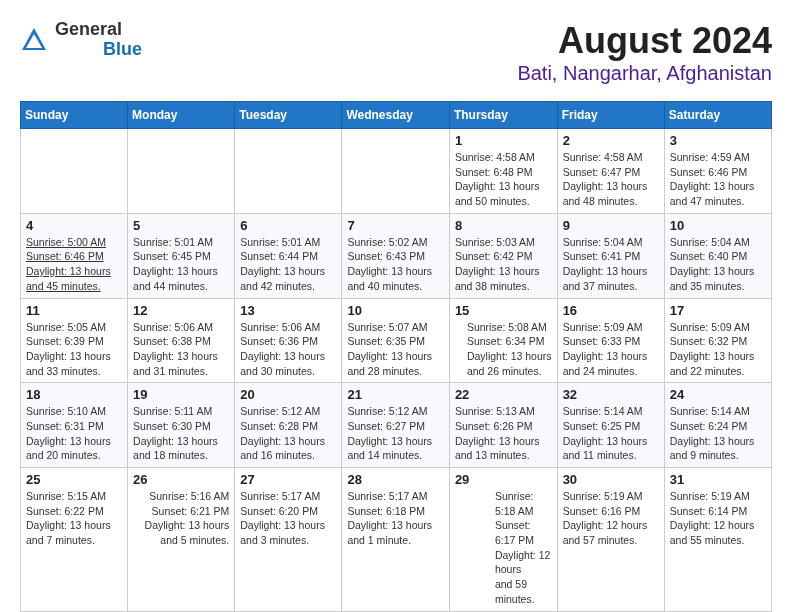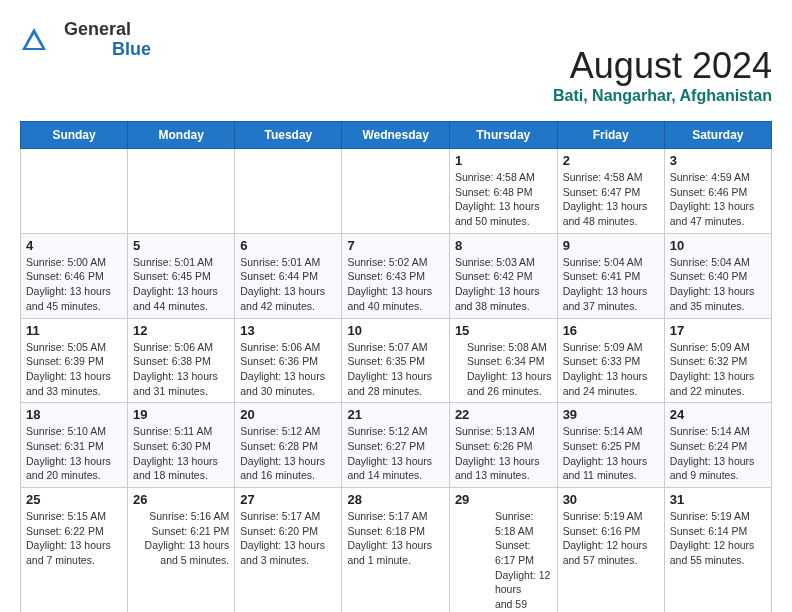--- a/index.html
+++ b/index.html
@@ -12,57 +12,56 @@
     }
     .header {
       display: flex;
       justify-content: space-between;
       align-items: flex-start;
       margin-bottom: 16px;
     }
     .logo {
       display: flex;
       align-items: center;
-      gap: 16px;
+      gap: 7px;
     }
     .logo-text {
       font-size: 18px;
       font-weight: bold;
       line-height: 1.1;
     }
     .logo-general { color: #333; }
     .logo-blue { color: #1a6faf; margin-left: 48px; }
     .logo-icon {
       width: 28px;
       height: 28px;
     }
     .title-block {
       text-align: right;
     }
     .title-block h1 {
       font-size: 36px;
+      font-weight: bold;
+      color: #222;
+    }
+    .title-block h2 {
+      font-size: 20px;
       font-weight: normal;
-      color: #222;
-      margin-top: 25px;
-    }
-    .title-block h2 {
-      font-size: 16px;
-      font-weight: bold;
-      color: #0f766e;
+      color: #4c1d95;
     }
     .calendar {
       width: 100%;
       border-collapse: collapse;
       font-size: 11px;
     }
     .calendar thead th {
       background-color: #2176c7;
       color: #fff;
       padding: 6px 4px;
-      text-align: center;
+      text-align: left;
       font-size: 12px;
       border: 1px solid #1a5fa0;
     }
     .calendar tbody td {
       border: 1px solid #ccc;
       vertical-align: top;
       padding: 4px 5px;
       width: 108px;
       min-height: 80px;
       background: #fff;
@@ -141,21 +140,21 @@
           <div class="day-number">3</div>
           <div class="day-detail" style="white-space: pre-line;">Sunrise: 4:59 AM
 Sunset: 6:46 PM
 Daylight: 13 hours
 and 47 minutes.</div>
         </td>
       </tr>
       <tr>
         <td>
           <div class="day-number">4</div>
-          <div class="day-detail" style="white-space: pre-line;">Sunrise: 5:00 AM
+          <div class="day-detail" style="white-space: pre-line; text-decoration: underline;">Sunrise: 5:00 AM
 Sunset: 6:46 PM
 Daylight: 13 hours
 and 45 minutes.</div>
         </td>
         <td>
           <div class="day-number">5</div>
           <div class="day-detail" style="white-space: pre-line;">Sunrise: 5:01 AM
 Sunset: 6:45 PM
 Daylight: 13 hours
 and 44 minutes.</div>
@@ -277,21 +276,21 @@
 and 14 minutes.</div>
         </td>
         <td>
           <div class="day-number">22</div>
           <div class="day-detail" style="white-space: pre-line;">Sunrise: 5:13 AM
 Sunset: 6:26 PM
 Daylight: 13 hours
 and 13 minutes.</div>
         </td>
         <td>
-          <div class="day-number">39</div>
+          <div class="day-number">32</div>
           <div class="day-detail" style="white-space: pre-line;">Sunrise: 5:14 AM
 Sunset: 6:25 PM
 Daylight: 13 hours
 and 11 minutes.</div>
         </td>
         <td>
           <div class="day-number">24</div>
           <div class="day-detail" style="white-space: pre-line;">Sunrise: 5:14 AM
 Sunset: 6:24 PM
 Daylight: 13 hours

